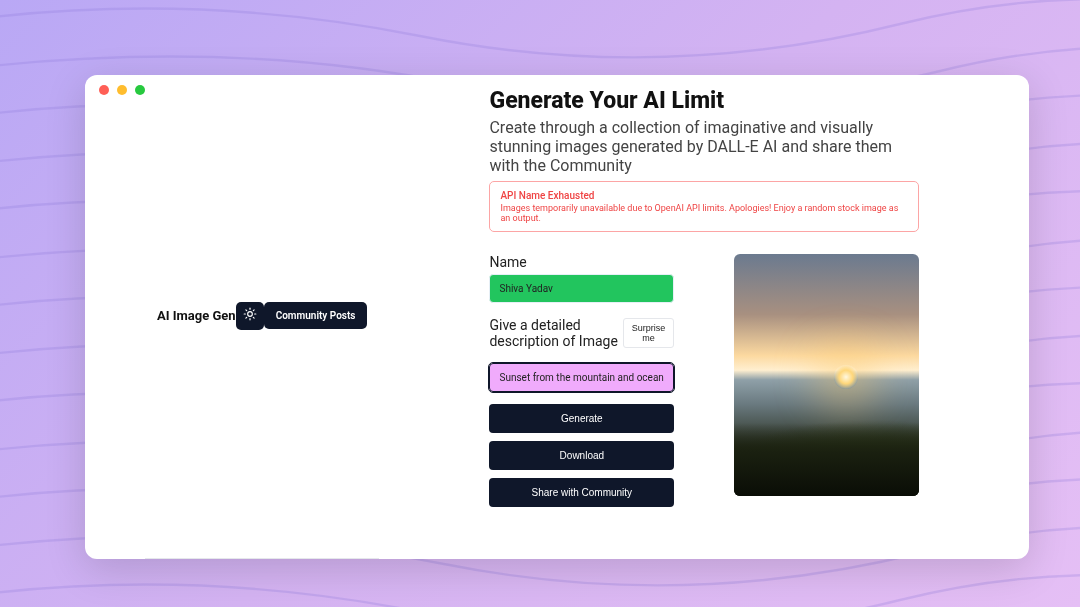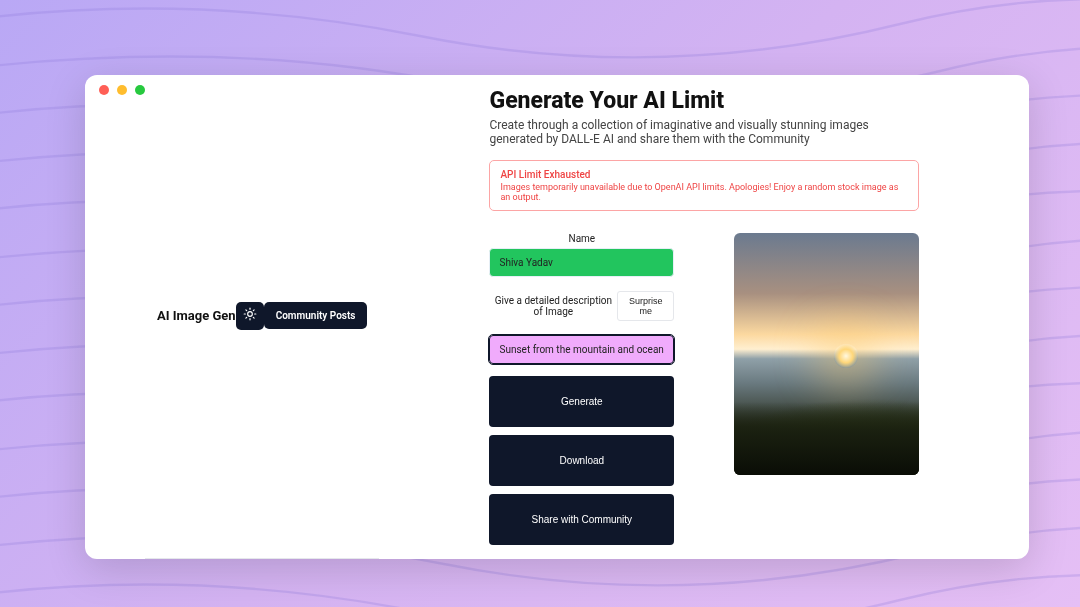--- a/index.html
+++ b/index.html
@@ -67,32 +67,32 @@
       padding: 8px 12px;
       border-radius: 5px;
       cursor: pointer;
     }
     .content {
       flex: 1;
       padding: 12px 110px 20px 110px;
       overflow: hidden;
     }
     .page-title { font-size: 23px; font-weight: 800; color: #111; margin-bottom: 4px; }
-    .page-sub { font-size: 12px; color: #444; margin-bottom: 14px; }
+    .page-sub { font-size: 16px; color: #444; margin-bottom: 6px; }
     .alert {
       border: 1px solid #fca5a5;
       border-radius: 5px;
       padding: 8px 10px;
       margin-bottom: 22px;
     }
     .alert-title { font-size: 10px; color: #ef4444; font-weight: 500; margin-bottom: 2px; }
     .alert-body { font-size: 9px; color: #ef4444; }
     .main-row { display: flex; gap: 60px; align-items: flex-start; }
     .form-col { width: 242px; }
-    .label { font-size: 10px; color: #222; margin-bottom: 4px; display: block; text-align: center; }
+    .label { font-size: 14px; color: #222; margin-bottom: 4px; display: block; }
     .input {
       width: 100%;
       font-size: 10px;
       padding: 8px 9px;
       border-radius: 4px;
       border: 1px solid #d1d5db;
       background: #f0abfc;
       color: #222;
       font-family: inherit;
     }
@@ -109,21 +109,21 @@
       cursor: pointer;
       background: #fff;
       color: #222;
     }
     .action-btn {
       width: 100%;
       background: #0f172a;
       color: #fff;
       font-size: 10px;
       font-weight: 500;
-      padding: 20px 0;
+      padding: 9px 0;
       border: none;
       border-radius: 4px;
       cursor: pointer;
       margin-top: 8px;
       text-align: center;
     }
     .action-btn:first-of-type { margin-top: 12px; }
     .preview {
       margin-left: auto;
       width: 242px;
@@ -208,21 +208,21 @@
       </div>
       <div class="pill-btn">Community Posts</div>
     </div>
   </div>
 
   <div class="content">
     <h1 class="page-title">Generate Your AI Limit</h1>
     <p class="page-sub">Create through a collection of imaginative and visually stunning images generated by DALL-E AI and share them with the Community</p>
 
     <div class="alert">
-      <div class="alert-title">API Limit Exhausted</div>
+      <div class="alert-title">API Name Exhausted</div>
       <div class="alert-body">Images temporarily unavailable due to OpenAI API limits. Apologies! Enjoy a random stock image as an output.</div>
     </div>
 
     <div class="main-row">
       <div class="form-col">
 
         <div class="field">
           <label class="label">Name</label>
           <input class="input readonly" type="text" readonly="" value="Shiva Yadav" style="">
         </div>

